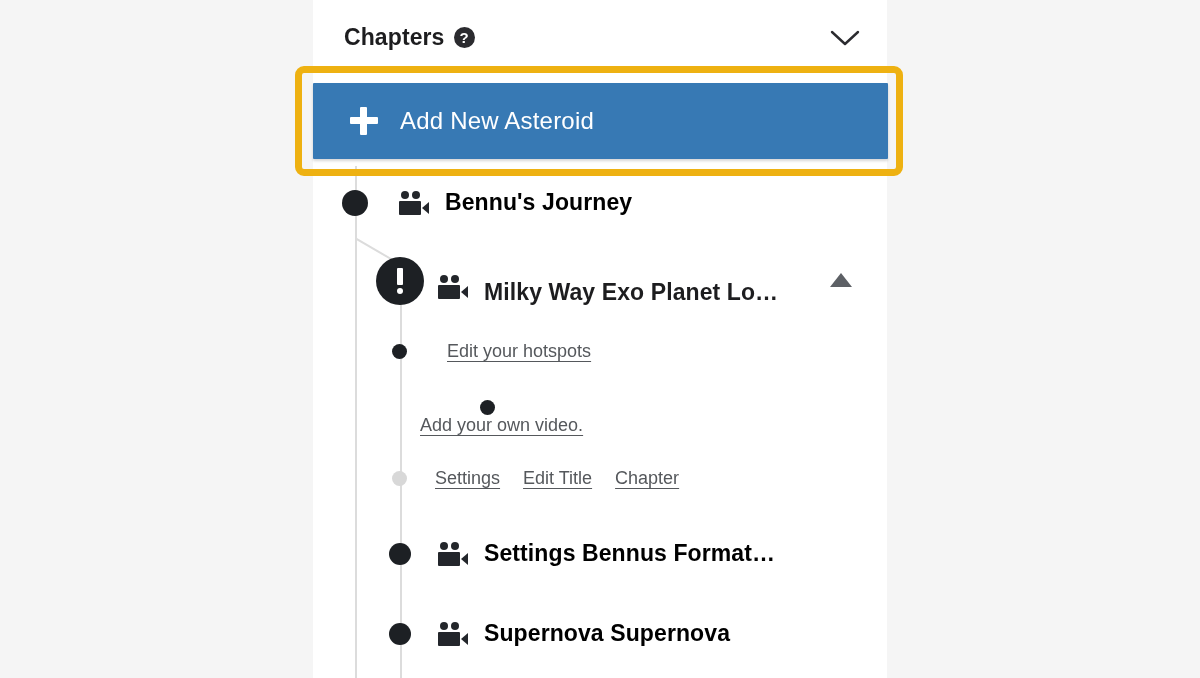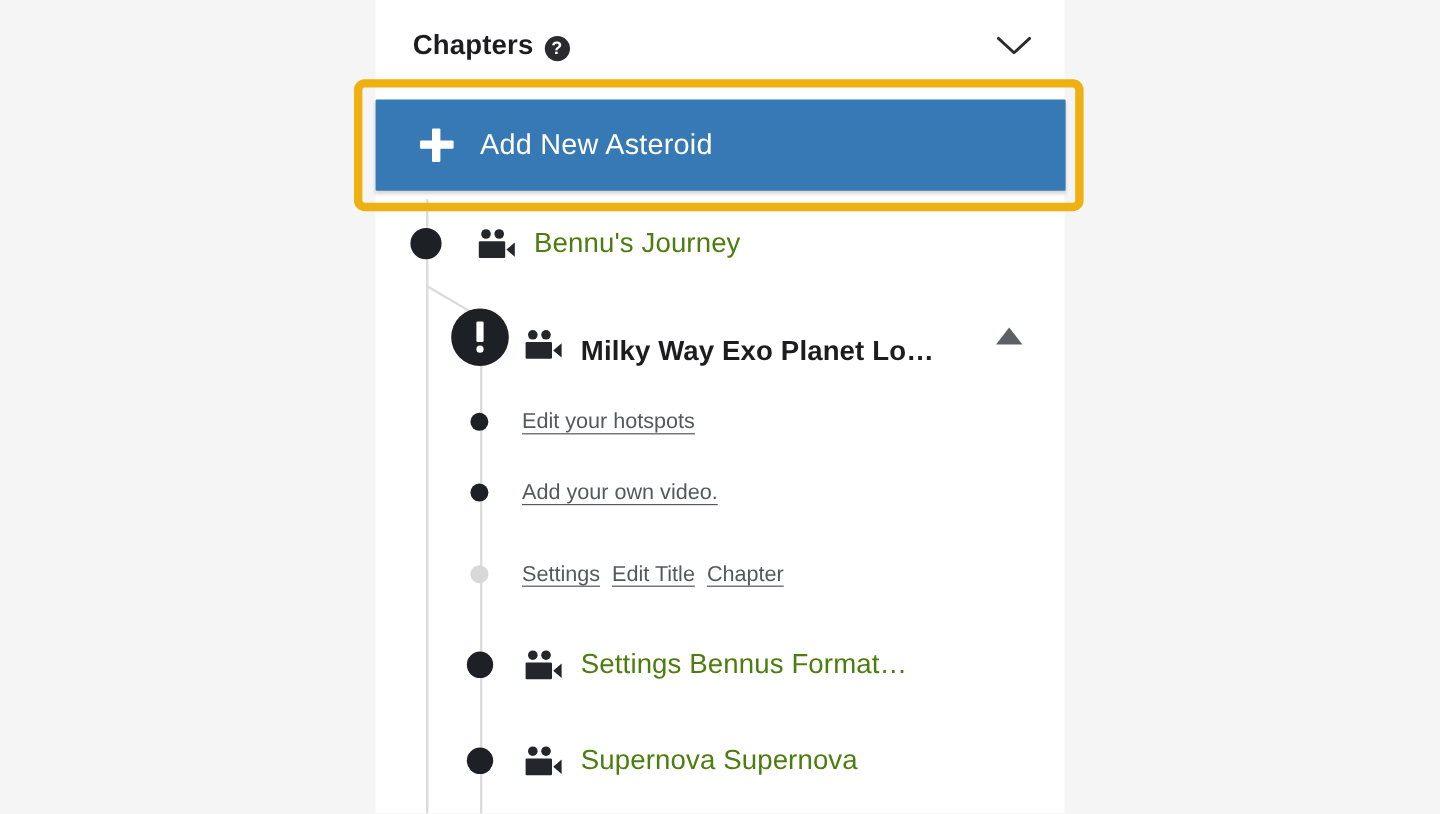--- a/index.html
+++ b/index.html
@@ -33,21 +33,21 @@
     top: 0;
     width: 574px;
     height: 66px;
     box-sizing: border-box;
   }
   #chapters-title-wrap {
     position: absolute;
     left: 31px;
     top: 24px;
     display: flex;
-    align-items: flex-end;
+    align-items: center;
     gap: 9px;
   }
   #chapters-title {
     font-size: 23px;
     font-weight: bold;
     color: #1d1d1f;
     letter-spacing: .1px;
   }
   .help-icon {
     display: inline-block;
@@ -242,44 +242,45 @@
     top: 11px;
     width: 0;
     height: 0;
     border-top: 6px solid transparent;
     border-bottom: 6px solid transparent;
     border-right: 7px solid #23262b;
   }
 
   .chapter-label {
     font-size: 23px;
-    color: #4d7c0f;
+    color: #000000;
     white-space: nowrap;
     letter-spacing: .1px;
+    font-weight: bold;
   }
   .chapter-label.active {
     font-weight: bold;
     color: #1d1d1f;
     margin-top: 11px;
   }
 
   .sub-link {
     font-size: 18px;
     color: #55585c;
     text-decoration: underline;
     text-underline-offset: 4px;
     cursor: pointer;
     white-space: nowrap;
   }
 
   .action-row {
     position: absolute;
     display: flex;
     align-items: center;
-    gap: 10px;
+    gap: 23px;
   }
 
   #collapse-triangle {
     position: absolute;
     left: 0;
     top: 0;
     width: 0;
     height: 0;
     border-left: 11px solid transparent;
     border-right: 11px solid transparent;
@@ -346,26 +347,26 @@
         <span class="body"></span>
           <span class="lens"></span>
       </span>
       <span class="chapter-label active" style="margin-left:16px;">Milky Way Exo Planet Lo…</span>
     </div>
 
     <div style="position:absolute; left:517px; top:97px; width:22px; height:14px;">
       <div id="collapse-triangle"></div>
     </div>
 
-    <div class="node" style="left:79px; top:165px;">
+    <div class="node" style="left:79px; top:165px;gap:12px;">
       <span class="bullet bullet-sm" style="position:relative;"></span>
       <span class="sub-link" style="margin-left:28px;">Edit your hotspots</span>
     </div>
 
-    <div class="node" style="left:79px; top:224px;">
+    <div class="node" style="left:79px; top:224px;flex-direction:column;">
       <span class="bullet bullet-sm" style="position:relative;"></span>
       <span class="sub-link" style="margin-left:28px;">Add your own video.</span>
     </div>
 
     <div class="node" style="left:79px; top:292px;">
       <span class="bullet bullet-sm bullet-dim" style="position:relative;"></span>
       <span class="action-row" style="position:relative; margin-left:28px;">
         <span class="sub-link">Settings</span>
         <span class="sub-link">Edit Title</span>
         <span class="sub-link">Chapter</span>

